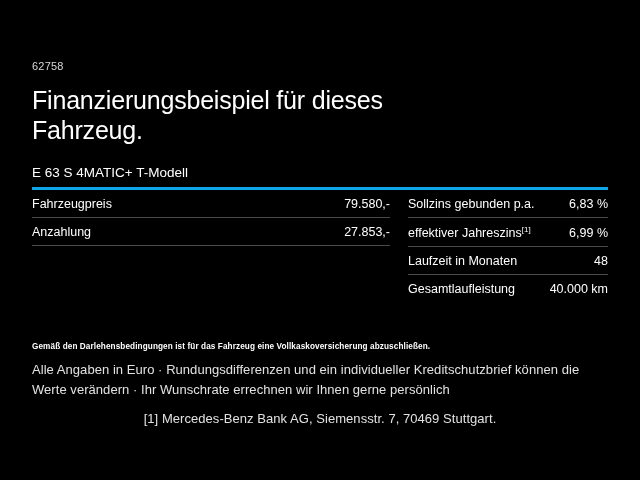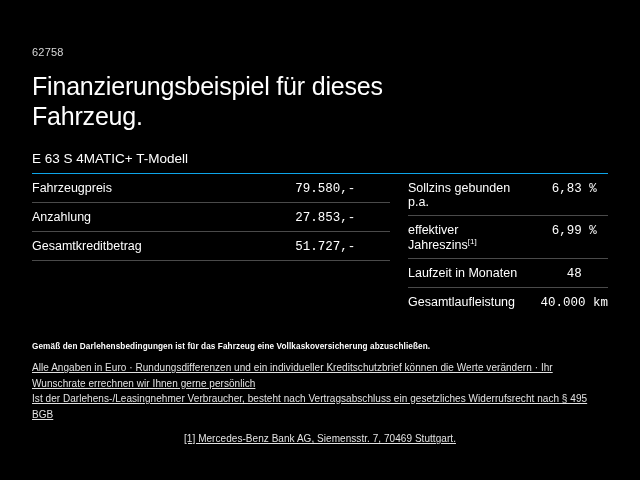--- a/index.html
+++ b/index.html
@@ -13,42 +13,42 @@
     font-family: "Liberation Sans", sans-serif;
     color: #ffffff;
     overflow: hidden;
   }
   .page {
     position: relative;
     width: 640px;
     height: 480px;
     background: #000000;
     box-sizing: border-box;
-    padding: 46px 32px 0 32px;
+    padding: 60px 32px 0 32px;
   }
   .doc-id {
     font-size: 11px;
     color: #d8d8d8;
     letter-spacing: 0.2px;
     margin-bottom: 14px;
   }
   .title {
     font-size: 25px;
     line-height: 1.18;
     font-weight: 400;
     color: #ffffff;
     margin: 7px 0 20px 0;
     letter-spacing: -0.2px;
     max-width: 430px;
   }
   .subtitle {
     font-size: 13.5px;
     color: #ffffff;
     padding-bottom: 7px;
-    border-bottom: 1px solid #0ea5e9;
+    border-bottom: 3px solid #0ea5e9;
     margin-bottom: 0;
   }
   .tables {
     display: flex;
     gap: 0px;
     margin-top: 0;
   }
   .col-left {
     width: 358px;
     flex: 0 0 358px;
@@ -62,24 +62,23 @@
     border-collapse: collapse;
   }
   td {
     font-size: 12.5px;
     color: #ffffff;
     padding: 7px 0 6px 0;
     border-bottom: 1px solid #4a4a4a;
     vertical-align: baseline;
   }
   td.val {
-    text-align: center;
+    text-align: right;
     white-space: nowrap;
     padding-left: 10px;
-    font-family: Liberation Mono, monospace;
   }
   tr.emph td {
     font-weight: bold;
     border-bottom: 1px solid #4a4a4a;
   }
   tr.last td {
     border-bottom: none;
     margin-left: 28px;
   }
   .sup {
@@ -93,25 +92,24 @@
     top: 342px;
   }
   .fn-bold {
     font-size: 8.2px;
     font-weight: bold;
     color: #ffffff;
     margin-bottom: 9px;
     letter-spacing: 0.1px;
   }
   .fn-line {
-    font-size: 10px;
+    font-size: 13px;
     color: #e2e2e2;
     line-height: 1.55;
     letter-spacing: 0.05px;
-    text-decoration: underline;
   }
   .fn-gap {
     margin-top: 9px;
     text-align: center;
   }
 </style>
 </head>
 <body>
 
 <div class="page">
@@ -127,24 +125,20 @@
     <div class="col-left">
       <table>
         <tbody>
           <tr>
             <td>Fahrzeugpreis</td>
             <td class="val">79.580,-</td>
           </tr>
           <tr>
             <td>Anzahlung</td>
             <td class="val">27.853,-</td>
-          </tr>
-          <tr>
-            <td>Gesamtkreditbetrag</td>
-            <td class="val">51.727,-</td>
           </tr>
         </tbody>
       </table>
     </div>
 
     <div class="col-right">
       <table>
         <tbody>
           <tr>
             <td>Sollzins gebunden p.a.</td>
@@ -164,17 +158,16 @@
           </tr>
         </tbody>
       </table>
     </div>
 
   </div>
 
   <div class="footnotes">
     <div class="fn-bold">Gemäß den Darlehensbedingungen ist für das Fahrzeug eine Vollkaskoversicherung abzuschließen.</div>
     <div class="fn-line">Alle Angaben in Euro · Rundungsdifferenzen und ein individueller Kreditschutzbrief können die Werte verändern · Ihr Wunschrate errechnen wir Ihnen gerne persönlich</div>
-    <div class="fn-line">Ist der Darlehens-/Leasingnehmer Verbraucher, besteht nach Vertragsabschluss ein gesetzliches Widerrufsrecht nach § 495 BGB</div>
     <div class="fn-line fn-gap">[1] Mercedes-Benz Bank AG, Siemensstr. 7, 70469 Stuttgart.</div>
   </div>
 
 </div>
 
 </body></html>

